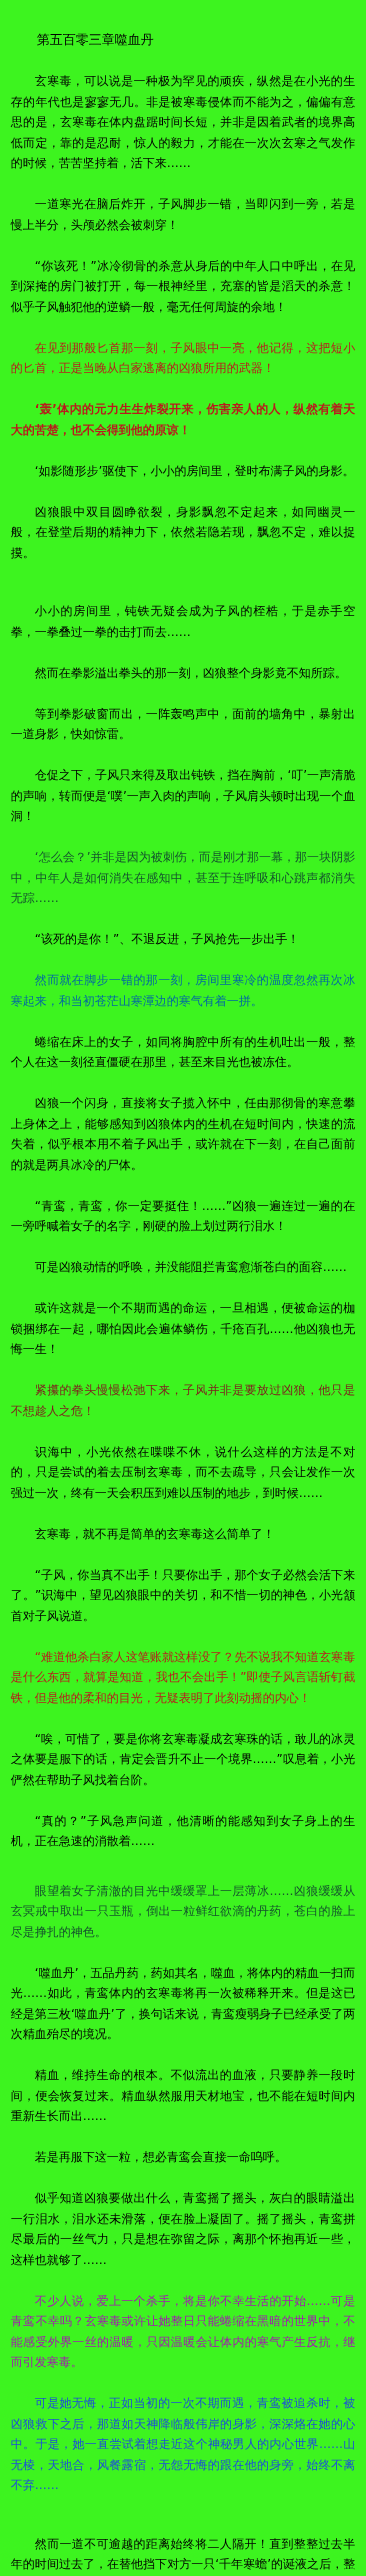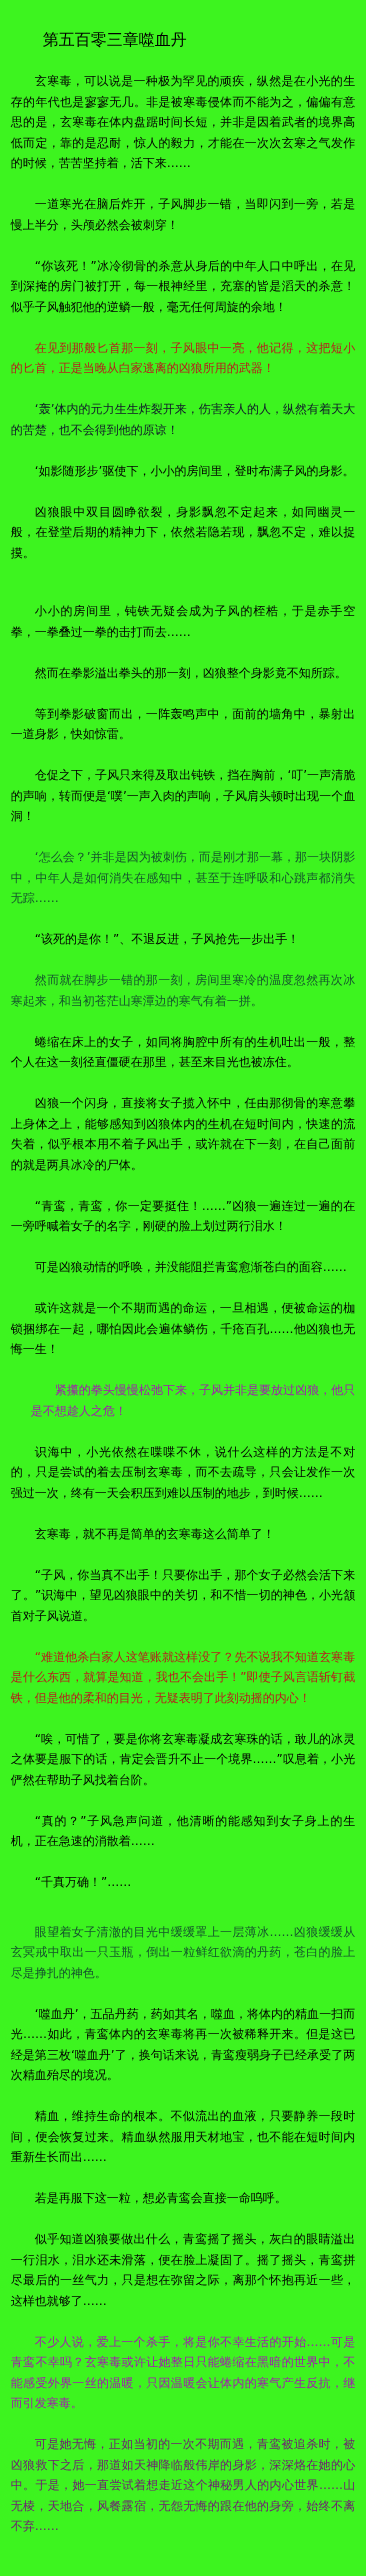--- a/index.html
+++ b/index.html
@@ -13,21 +13,21 @@
   }
   .page {
     box-sizing: border-box;
     width: 366px;
     min-height: 2576px;
     padding: 30px 10.8px 21.6px 10.8px;
   }
   .chapter-title {
     margin: 0 0 20.5px 0;
     text-indent: 2em;
-    font-size: 16px;
+    font-size: 13px;
     line-height: 20.5px;
     color: #000000;
     font-weight: normal;
   }
   .para {
     margin: 0 0 20.5px 0;
     text-indent: 2em;
     font-size: 12px;
     line-height: 20.5px;
     color: #000000;
@@ -42,48 +42,47 @@
 <body style="background: rgb(61, 244, 31);">
 
 <div class="page">
   <h1 class="chapter-title" style="color: rgb(0, 0, 0);">第五百零三章噬血丹</h1>
 
   <div id="paragraph-container">
       <p class="para" style="color: rgb(0, 0, 0);">玄寒毒，可以说是一种极为罕见的顽疾，纵然是在小光的生存的年代也是寥寥无几。非是被寒毒侵体而不能为之，偏偏有意思的是，玄寒毒在体内盘踞时间长短，并非是因着武者的境界高低而定，靠的是忍耐，惊人的毅力，才能在一次次玄寒之气发作的时候，苦苦坚持着，活下来……</p>
       <p class="para" style="color: rgb(0, 0, 0);">一道寒光在脑后炸开，子风脚步一错，当即闪到一旁，若是慢上半分，头颅必然会被刺穿！</p>
       <p class="para" style="color: rgb(0, 0, 0);">“你该死！”冰冷彻骨的杀意从身后的中年人口中呼出，在见到深掩的房门被打开，每一根神经里，充塞的皆是滔天的杀意！似乎子风触犯他的逆鳞一般，毫无任何周旋的余地！</p>
       <p class="para" style="color: #b91c1c;">在见到那般匕首那一刻，子风眼中一亮，他记得，这把短小的匕首，正是当晚从白家逃离的凶狼所用的武器！</p>
-      <p class="para" style="color: #0f172a;">‘轰’体内的元力生生炸裂开来，伤害亲人的人，纵然有着天大的苦楚，也不会得到他的原谅！</p>
+      <p class="para" style="color: #b91c1c; font-weight: bold;">‘轰’体内的元力生生炸裂开来，伤害亲人的人，纵然有着天大的苦楚，也不会得到他的原谅！</p>
       <p class="para" style="color: rgb(0, 0, 0);">‘如影随形步’驱使下，小小的房间里，登时布满子风的身影。</p>
       <p class="para" style="color: rgb(0, 0, 0);">凶狼眼中双目圆睁欲裂，身影飘忽不定起来，如同幽灵一般，在登堂后期的精神力下，依然若隐若现，飘忽不定，难以捉摸。</p>
       <p class="para gap-large" style="color: rgb(0, 0, 0);">小小的房间里，钝铁无疑会成为子风的桎梏，于是赤手空拳，一拳叠过一拳的击打而去……</p>
       <p class="para" style="color: rgb(0, 0, 0);">然而在拳影溢出拳头的那一刻，凶狼整个身影竟不知所踪。</p>
       <p class="para" style="color: rgb(0, 0, 0);">等到拳影破窗而出，一阵轰鸣声中，面前的墙角中，暴射出一道身影，快如惊雷。</p>
       <p class="para" style="color: rgb(0, 0, 0);">仓促之下，子风只来得及取出钝铁，挡在胸前，‘叮’一声清脆的声响，转而便是‘噗’一声入肉的声响，子风肩头顿时出现一个血洞！</p>
       <p class="para" style="color: #14532d;">‘怎么会？’并非是因为被刺伤，而是刚才那一幕，那一块阴影中，中年人是如何消失在感知中，甚至于连呼吸和心跳声都消失无踪……</p>
       <p class="para" style="color: rgb(0, 0, 0);">“该死的是你！”、不退反进，子风抢先一步出手！</p>
-      <p class="para" style="color: #14532d;">然而就在脚步一错的那一刻，房间里寒冷的温度忽然再次冰寒起来，和当初苍茫山寒潭边的寒气有着一拼。</p>
+      <p class="para" style="color: #0369a1;">然而就在脚步一错的那一刻，房间里寒冷的温度忽然再次冰寒起来，和当初苍茫山寒潭边的寒气有着一拼。</p>
       <p class="para" style="color: rgb(0, 0, 0);">蜷缩在床上的女子，如同将胸腔中所有的生机吐出一般，整个人在这一刻径直僵硬在那里，甚至来目光也被冻住。</p>
       <p class="para" style="color: rgb(0, 0, 0);">凶狼一个闪身，直接将女子揽入怀中，任由那彻骨的寒意攀上身体之上，能够感知到凶狼体内的生机在短时间内，快速的流失着，似乎根本用不着子风出手，或许就在下一刻，在自己面前的就是两具冰冷的尸体。</p>
       <p class="para" style="color: rgb(0, 0, 0); margin-top: 6px;">“青鸾，青鸾，你一定要挺住！……”凶狼一遍连过一遍的在一旁呼喊着女子的名字，刚硬的脸上划过两行泪水！</p>
       <p class="para" style="color: rgb(0, 0, 0);">可是凶狼动情的呼唤，并没能阻拦青鸾愈渐苍白的面容……</p>
       <p class="para" style="color: rgb(0, 0, 0);">或许这就是一个不期而遇的命运，一旦相遇，便被命运的枷锁捆绑在一起，哪怕因此会遍体鳞伤，千疮百孔……他凶狼也无悔一生！</p>
-      <p class="para" style="color: #a21caf; margin-left: 20px;">紧攥的拳头慢慢松弛下来，子风并非是要放过凶狼，他只是不想趁人之危！</p>
+      <p class="para" style="color: #7f1d1d;">紧攥的拳头慢慢松弛下来，子风并非是要放过凶狼，他只是不想趁人之危！</p>
       <p class="para" style="color: rgb(0, 0, 0);">识海中，小光依然在喋喋不休，说什么这样的方法是不对的，只是尝试的着去压制玄寒毒，而不去疏导，只会让发作一次强过一次，终有一天会积压到难以压制的地步，到时候……</p>
       <p class="para" style="color: rgb(0, 0, 0);">玄寒毒，就不再是简单的玄寒毒这么简单了！</p>
       <p class="para" style="color: rgb(0, 0, 0);">“子风，你当真不出手！只要你出手，那个女子必然会活下来了。”识海中，望见凶狼眼中的关切，和不惜一切的神色，小光颔首对子风说道。</p>
       <p class="para" style="color: #b91c1c;">“难道他杀白家人这笔账就这样没了？先不说我不知道玄寒毒是什么东西，就算是知道，我也不会出手！”即使子风言语斩钉截铁，但是他的柔和的目光，无疑表明了此刻动摇的内心！</p>
       <p class="para" style="color: rgb(0, 0, 0);">“唉，可惜了，要是你将玄寒毒凝成玄寒珠的话，敢儿的冰灵之体要是服下的话，肯定会晋升不止一个境界……”叹息着，小光俨然在帮助子风找着台阶。</p>
       <p class="para" style="color: rgb(0, 0, 0);">“真的？”子风急声问道，他清晰的能感知到女子身上的生机，正在急速的消散着……</p>
-      <p class="para" style="color: rgb(0, 0, 0);">“千真万确！”……</p>
       <p class="para" style="color: #14532d; margin-top: 29px;">眼望着女子清澈的目光中缓缓罩上一层薄冰……凶狼缓缓从玄冥戒中取出一只玉瓶，倒出一粒鲜红欲滴的丹药，苍白的脸上尽是挣扎的神色。</p>
       <p class="para" style="color: rgb(0, 0, 0);">‘噬血丹’，五品丹药，药如其名，噬血，将体内的精血一扫而光……如此，青鸾体内的玄寒毒将再一次被稀释开来。但是这已经是第三枚‘噬血丹’了，换句话来说，青鸾瘦弱身子已经承受了两次精血殆尽的境况。</p>
       <p class="para" style="color: rgb(0, 0, 0);">精血，维持生命的根本。不似流出的血液，只要静养一段时间，便会恢复过来。精血纵然服用天材地宝，也不能在短时间内重新生长而出……</p>
       <p class="para" style="color: #000000;">若是再服下这一粒，想必青鸾会直接一命呜呼。</p>
       <p class="para" style="color: rgb(0, 0, 0);">似乎知道凶狼要做出什么，青鸾摇了摇头，灰白的眼睛溢出一行泪水，泪水还未滑落，便在脸上凝固了。摇了摇头，青鸾拼尽最后的一丝气力，只是想在弥留之际，离那个怀抱再近一些，这样也就够了……</p>
       <p class="para" style="color: #a21caf;">不少人说，爱上一个杀手，将是你不幸生活的开始……可是青鸾不幸吗？玄寒毒或许让她整日只能蜷缩在黑暗的世界中，不能感受外界一丝的温暖，只因温暖会让体内的寒气产生反抗，继而引发寒毒。</p>
-      <p class="para" style="color: #701a75; margin-top: 12px;">可是她无悔，正如当初的一次不期而遇，青鸾被追杀时，被凶狼救下之后，那道如天神降临般伟岸的身影，深深烙在她的心中。于是，她一直尝试着想走近这个神秘男人的内心世界……山无棱，天地合，风餐露宿，无怨无悔的跟在他的身旁，始终不离不弃……</p>
+      <p class="para" style="color: #1d4ed8; margin-top: 12px;">可是她无悔，正如当初的一次不期而遇，青鸾被追杀时，被凶狼救下之后，那道如天神降临般伟岸的身影，深深烙在她的心中。于是，她一直尝试着想走近这个神秘男人的内心世界……山无棱，天地合，风餐露宿，无怨无悔的跟在他的身旁，始终不离不弃……</p>
       <p class="para gap-large" style="color: rgb(0, 0, 0);">然而一道不可逾越的距离始终将二人隔开！直到整整过去半年的时间过去了，在替他挡下对方一只‘千年寒蟾’的诞液之后，整个人冰冷的近乎麻木起来……</p>
       <p class="para" style="color: rgb(0, 0, 0);">即使到临死的这一刻，她依然不相信，这个男人的心是冷的。她只是遗憾，遗憾在此生，没有走进他的心灵……</p>
     </div>
 
 </div>
 
 
 </body></html>

